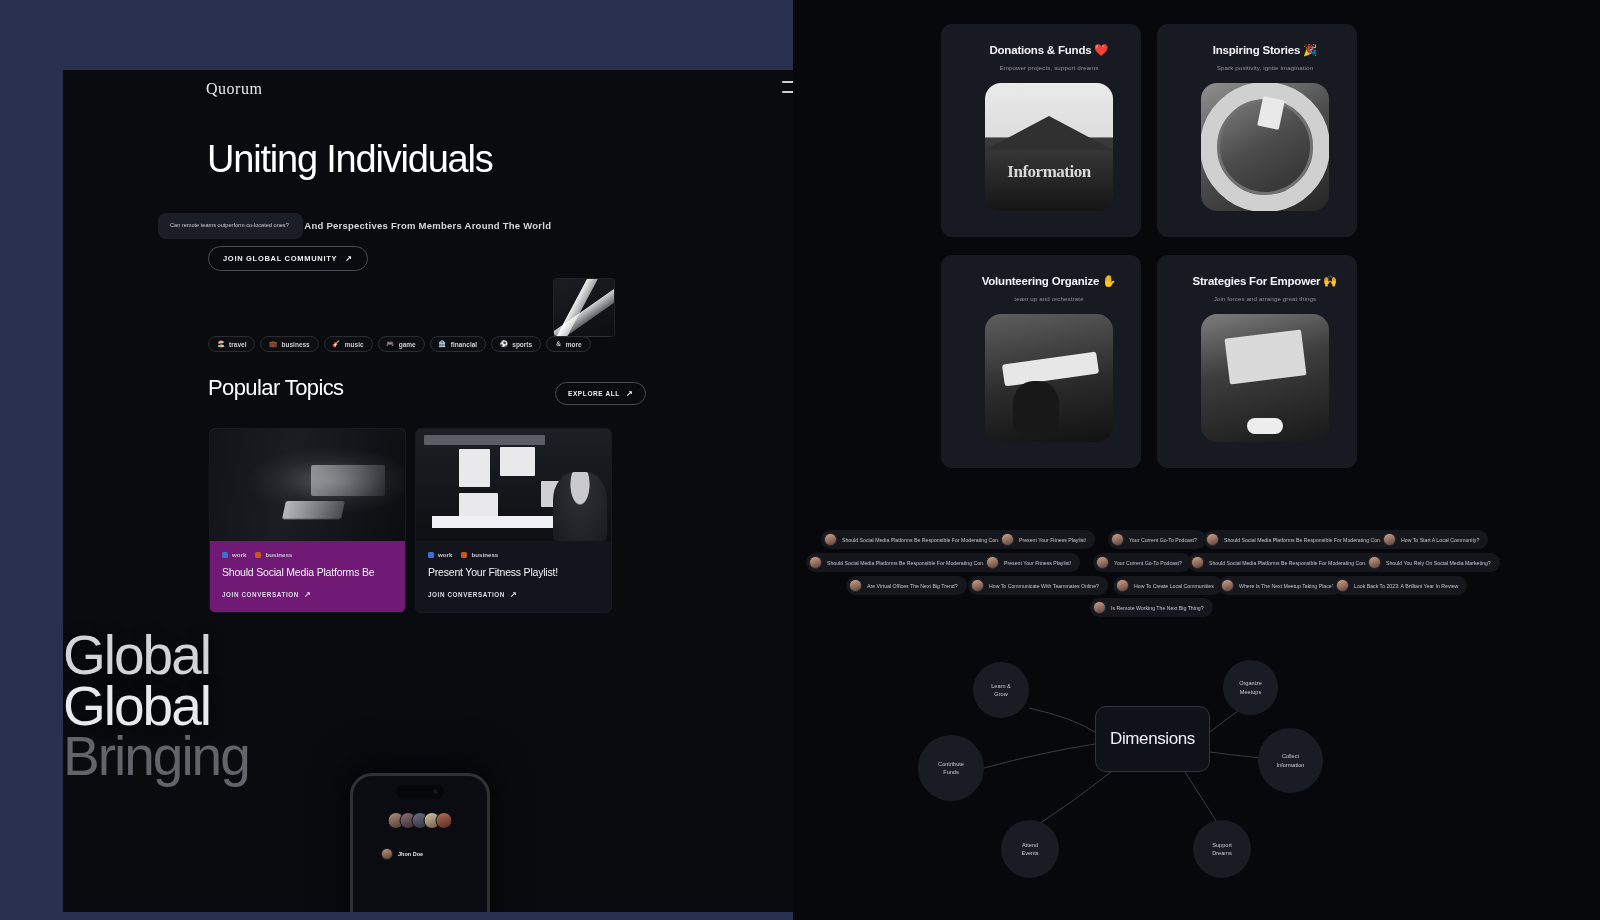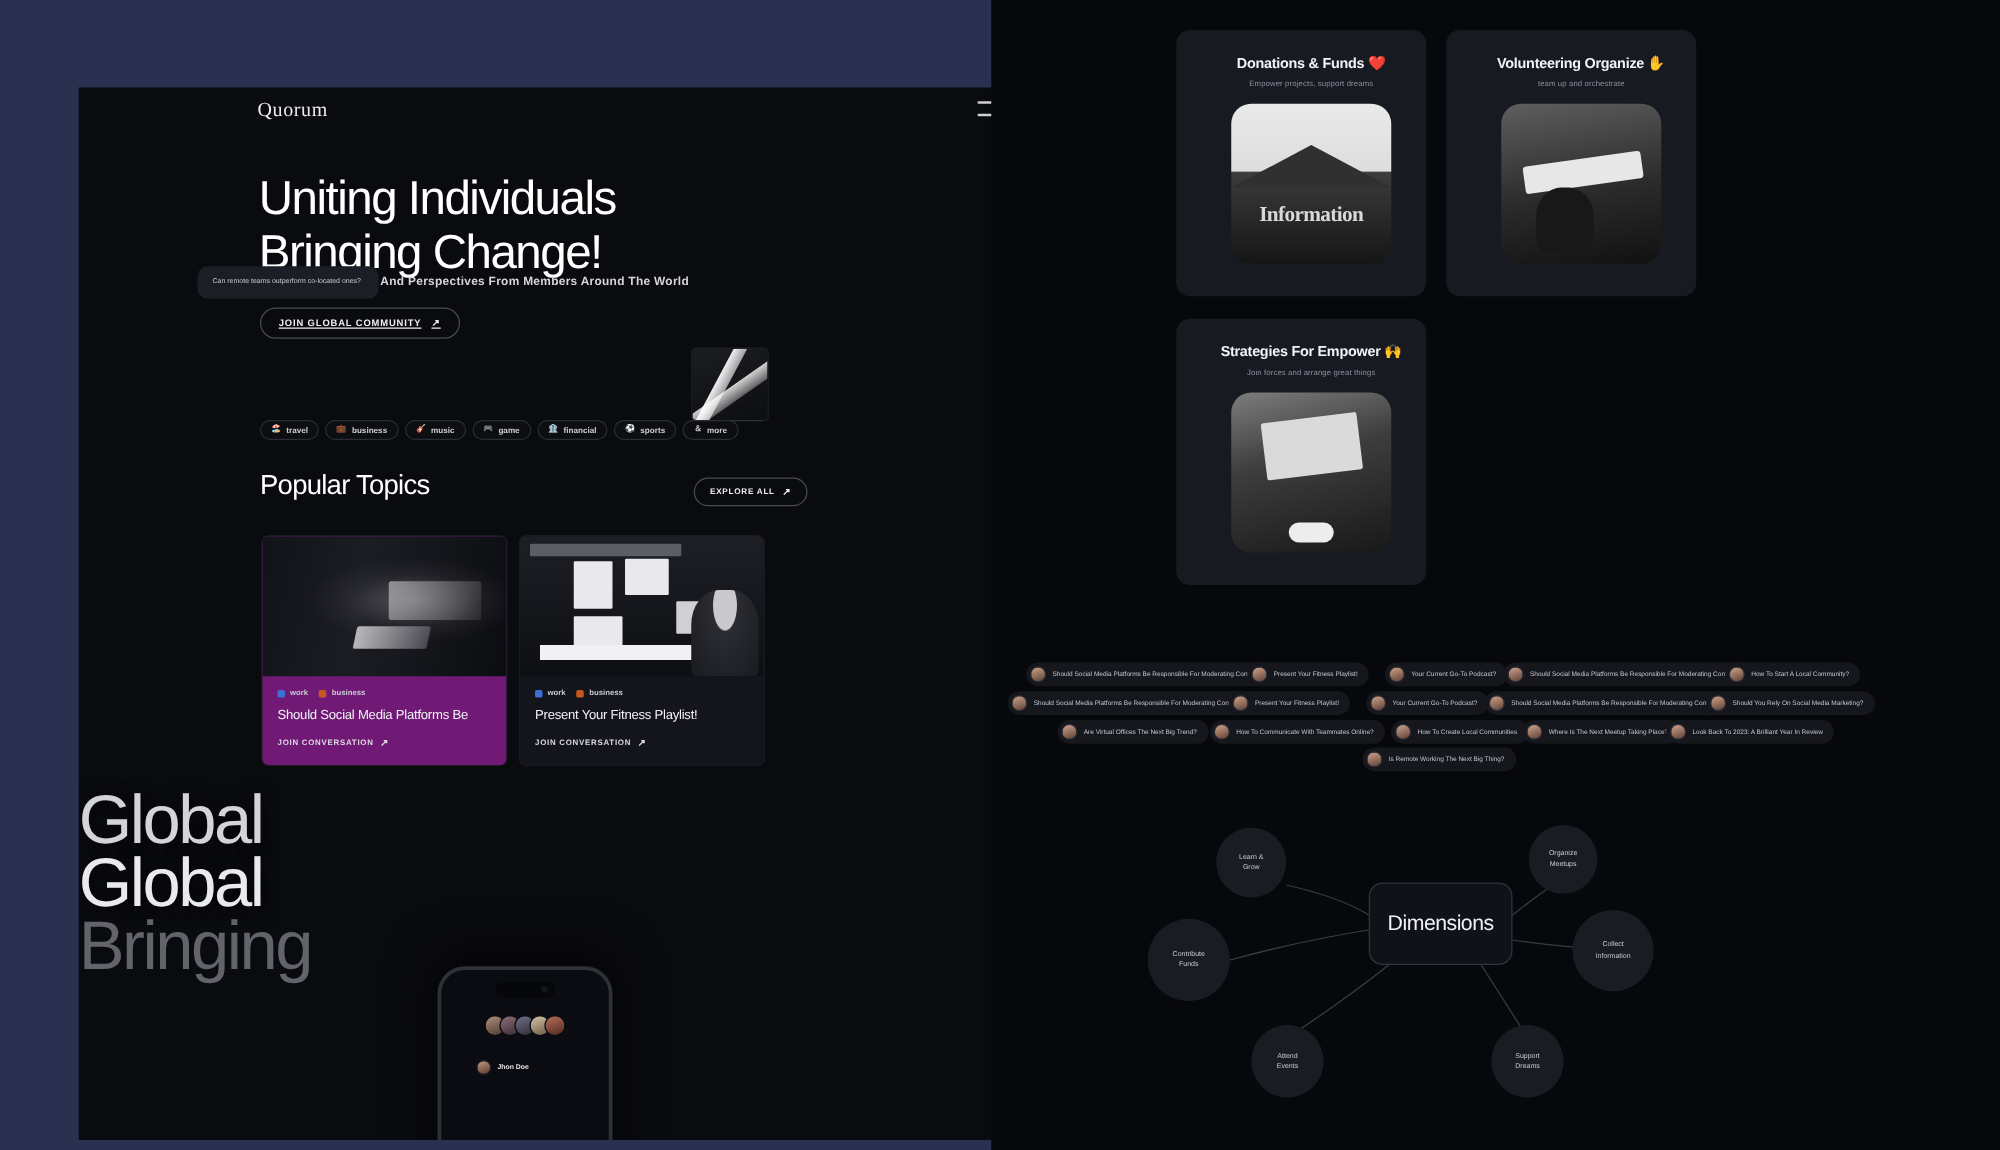--- a/index.html
+++ b/index.html
@@ -36,21 +36,21 @@
   }
   .hero-sub{
     position:absolute; left:145px; top:150px;
     font-size:9.5px; letter-spacing:.25px; color:#d6d6dd; font-weight:600;
   }
   .hero-cta{
     position:absolute; left:145px; top:176px;
     border:1px solid #4a4a55; border-radius:20px;
     padding:7px 14px; font-size:7.5px; font-weight:700;
     letter-spacing:.7px; color:#efeff3; background:transparent;
-    display:inline-flex; align-items:center; gap:8px; cursor:pointer;text-decoration:underline;
+    display:inline-flex; align-items:center; gap:8px; cursor:pointer;
   }
   .arrow-ne{ font-size:8px; }
 
   .hero-thumb{
     position:absolute; left:491px; top:209px; width:60px; height:57px;
     border-radius:3px; overflow:hidden;
     background:
       linear-gradient(118deg, transparent 36%, rgba(255,255,255,.92) 37%, rgba(255,255,255,.6) 48%, transparent 49%),
       linear-gradient(145deg, transparent 52%, rgba(240,240,240,.85) 53%, rgba(180,180,180,.5) 66%, transparent 67%),
       linear-gradient(160deg,#1b1d22 0%,#0d0e11 100%);
@@ -272,21 +272,20 @@
     <div class="topbar">
       <div class="logo">Quorum</div>
       <div class="hamburger">
         <span></span>
           <span></span>
       </div>
     </div>
 
     <h1 class="hero-title">
       <span>Uniting Individuals</span><br>
-      <span>Bringing Change!</span>
     </h1>
 
     <div class="hero-sub">Discover New Ideas And Perspectives From Members Around The World</div>
 
     <div class="hero-cta">
       <span>JOIN GLOBAL COMMUNITY</span>
       <span class="arrow-ne">↗</span>
     </div>
 
     <div class="hero-thumb"></div>
@@ -407,20 +406,25 @@
 
   </div>
 
   <div class="right-panel">
 
     <div class="feature-grid">
       <div class="fcard">
         <h3>Donations &amp; Funds ❤️</h3>
         <p>Empower projects, support dreams</p>
         <div class="fimg fimg-1"></div>
+      </div>
+      <div class="fcard">
+        <h3>Inspiring Stories 🎉</h3>
+        <p>Spark positivity, ignite imagination</p>
+        <div class="fimg fimg-2"></div>
       </div>
       <div class="fcard">
         <h3>Volunteering Organize ✋</h3>
         <p>team up and orchestrate</p>
         <div class="fimg fimg-3"></div>
       </div>
       <div class="fcard">
         <h3>Strategies For Empower 🙌</h3>
         <p>Join forces and arrange great things</p>
         <div class="fimg fimg-4"></div>

